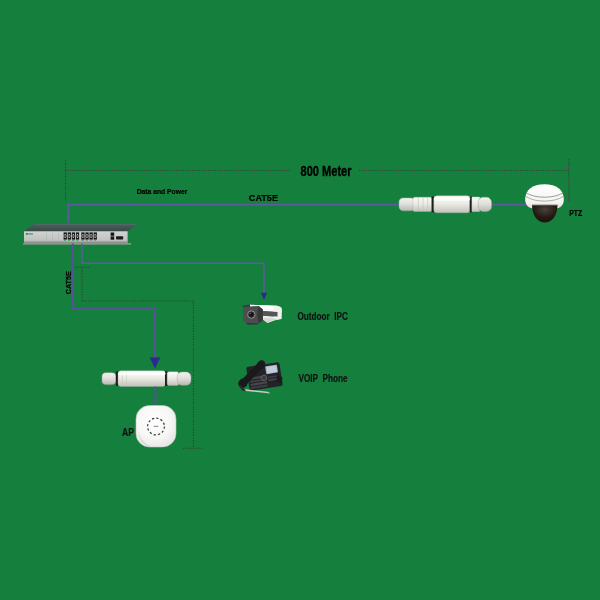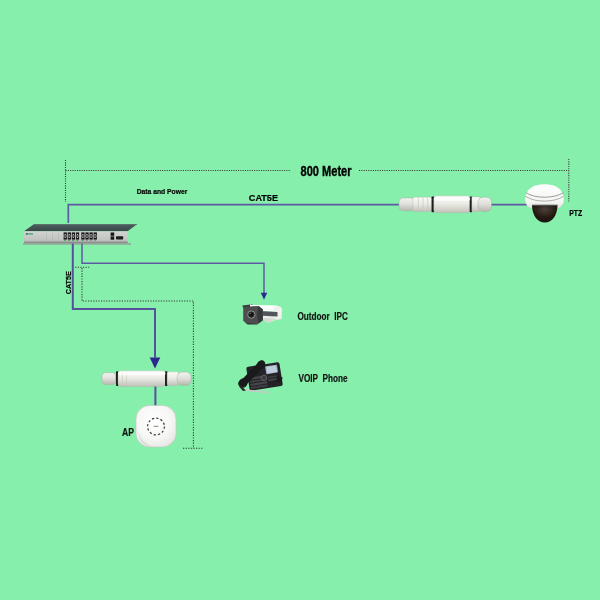--- a/index.html
+++ b/index.html
@@ -1,16 +1,16 @@
 <!DOCTYPE html>
 <html><head>
 <meta charset="utf-8">
 <style>
   html,body{margin:0;padding:0;background:#ffffff;}
-  #page{position:relative;width:600px;height:600px;background:#86efac;overflow:hidden;
+  #page{position:relative;width:600px;height:600px;background:#15803d;overflow:hidden;
         font-family:"Liberation Sans", sans-serif;}
 </style>
 </head>
 <body>
 <div id="page">
 <svg width="600" height="600" viewBox="0 0 600 600">
 <defs>
   <linearGradient id="extBody" x1="0" y1="0" x2="0" y2="1">
     <stop offset="0" stop-color="#fbfbf8"></stop>
     <stop offset="0.45" stop-color="#ecece6"></stop>

